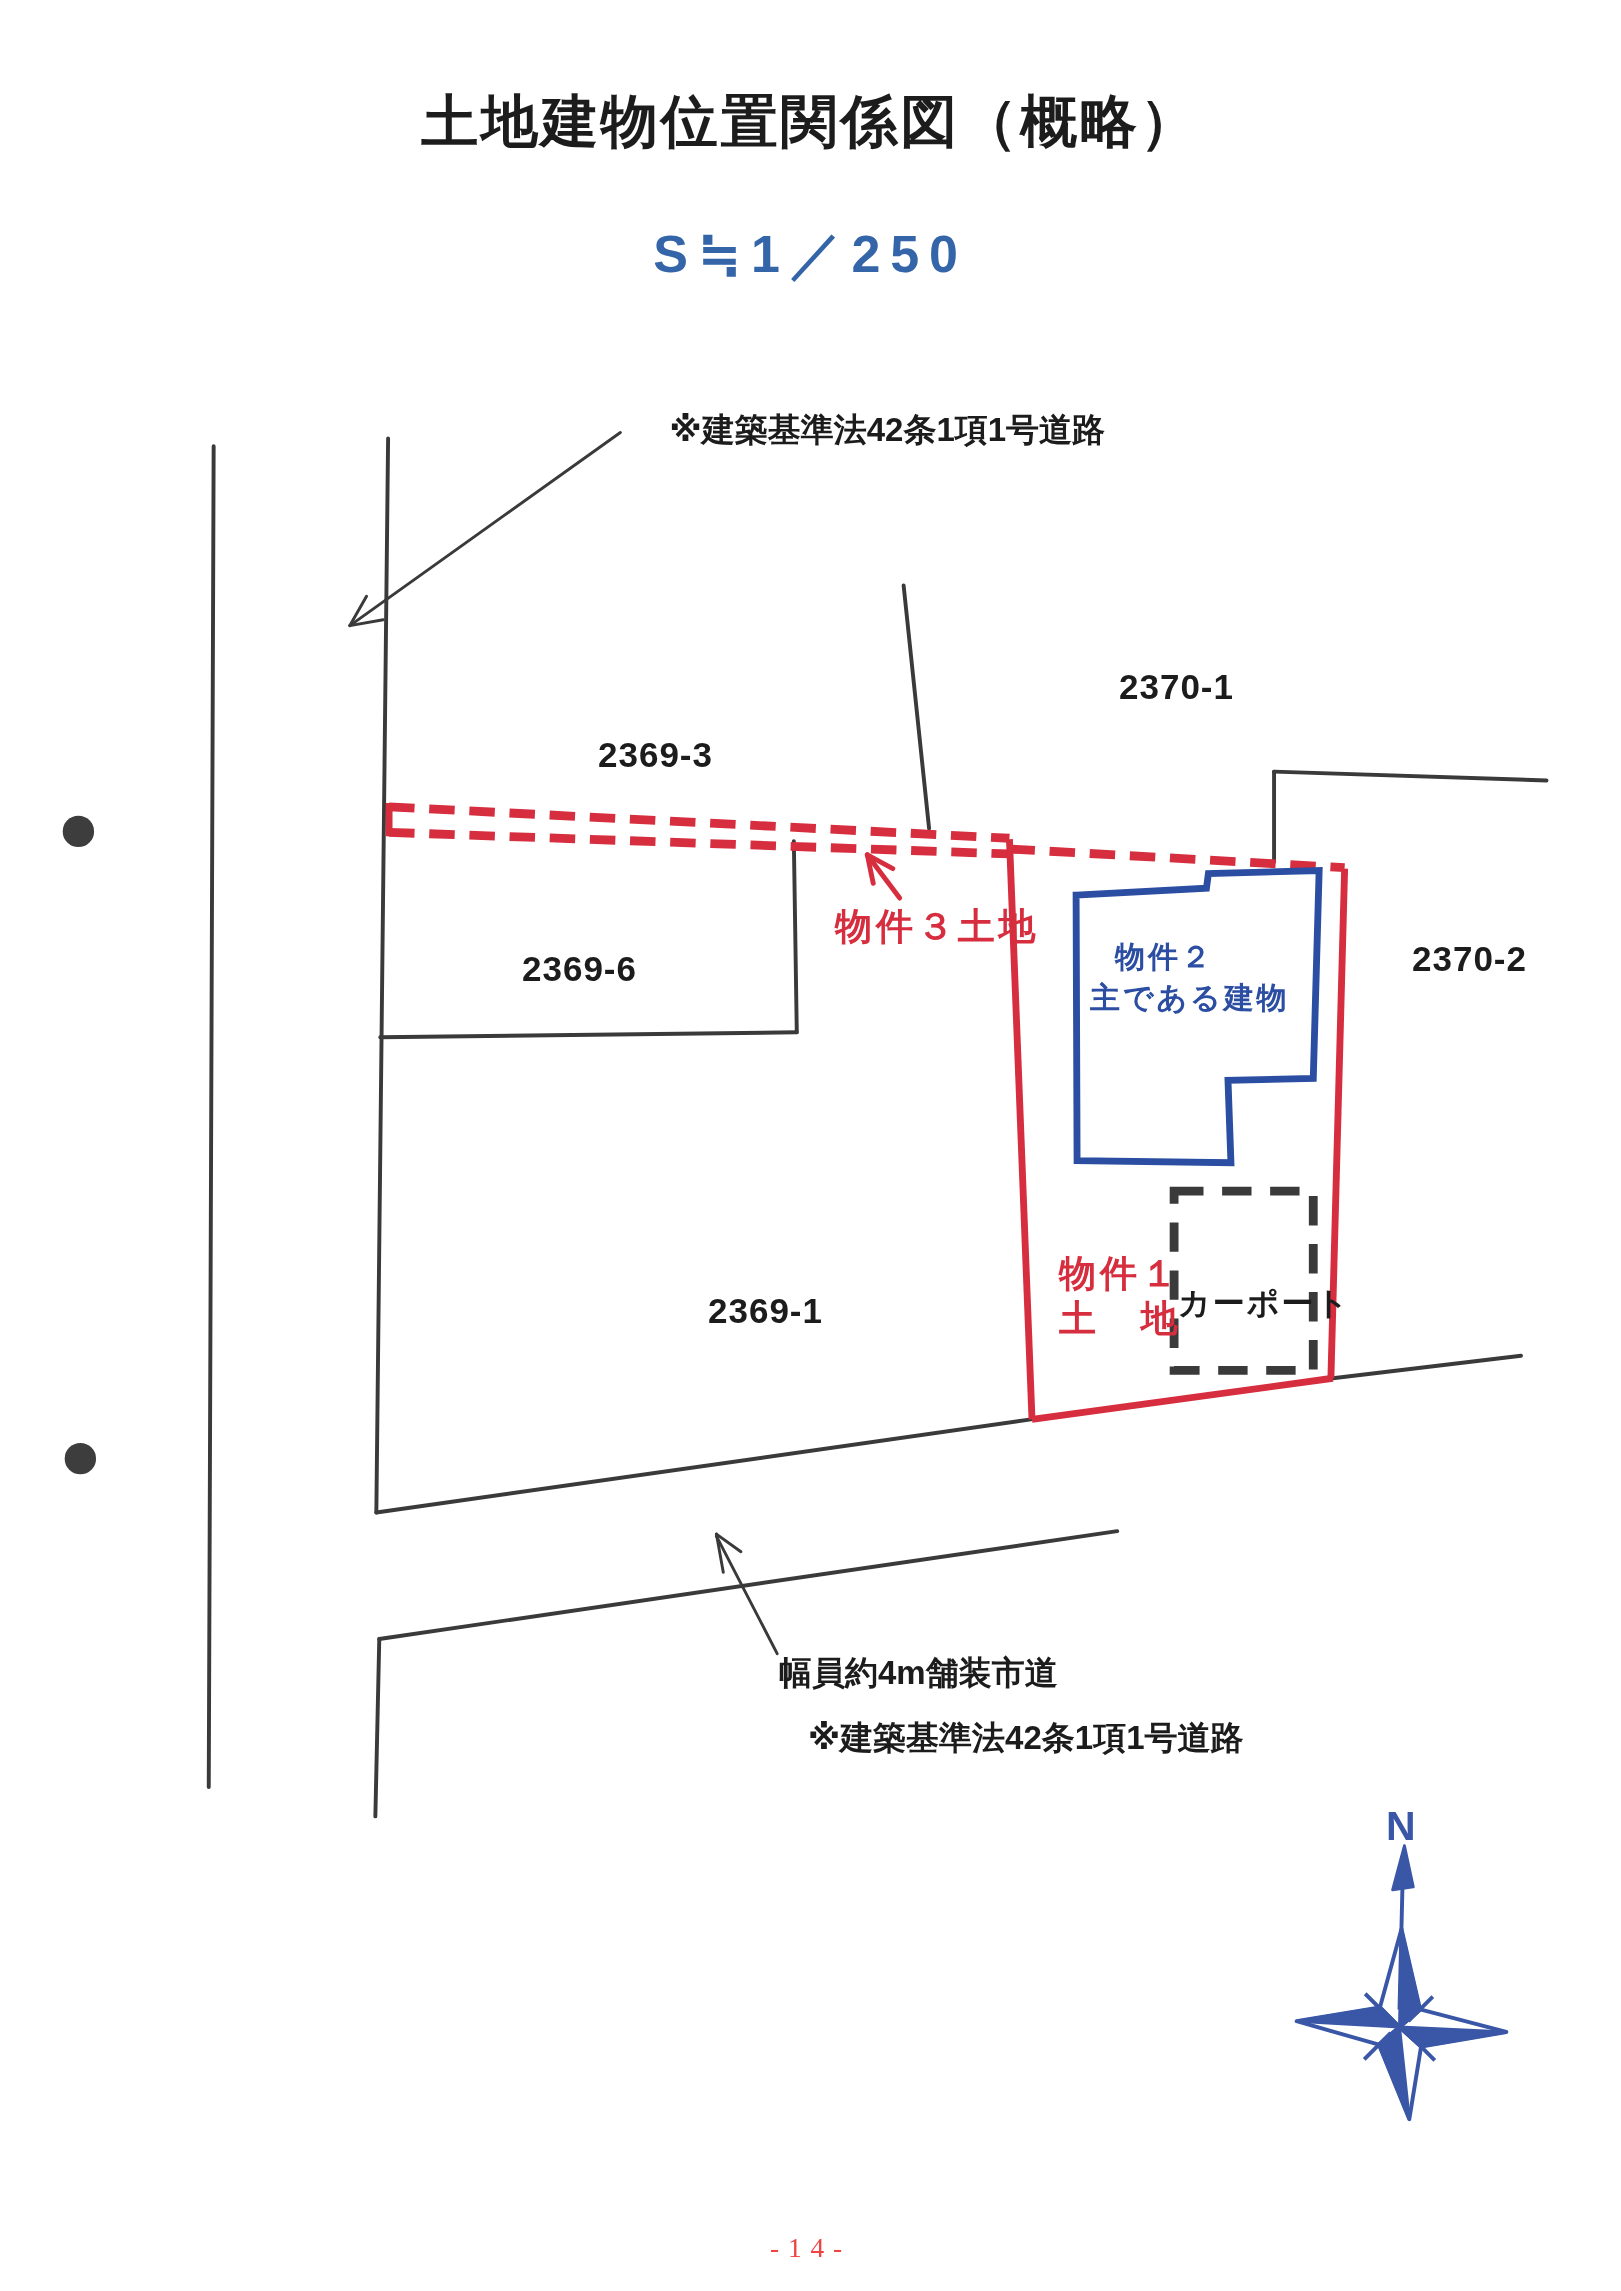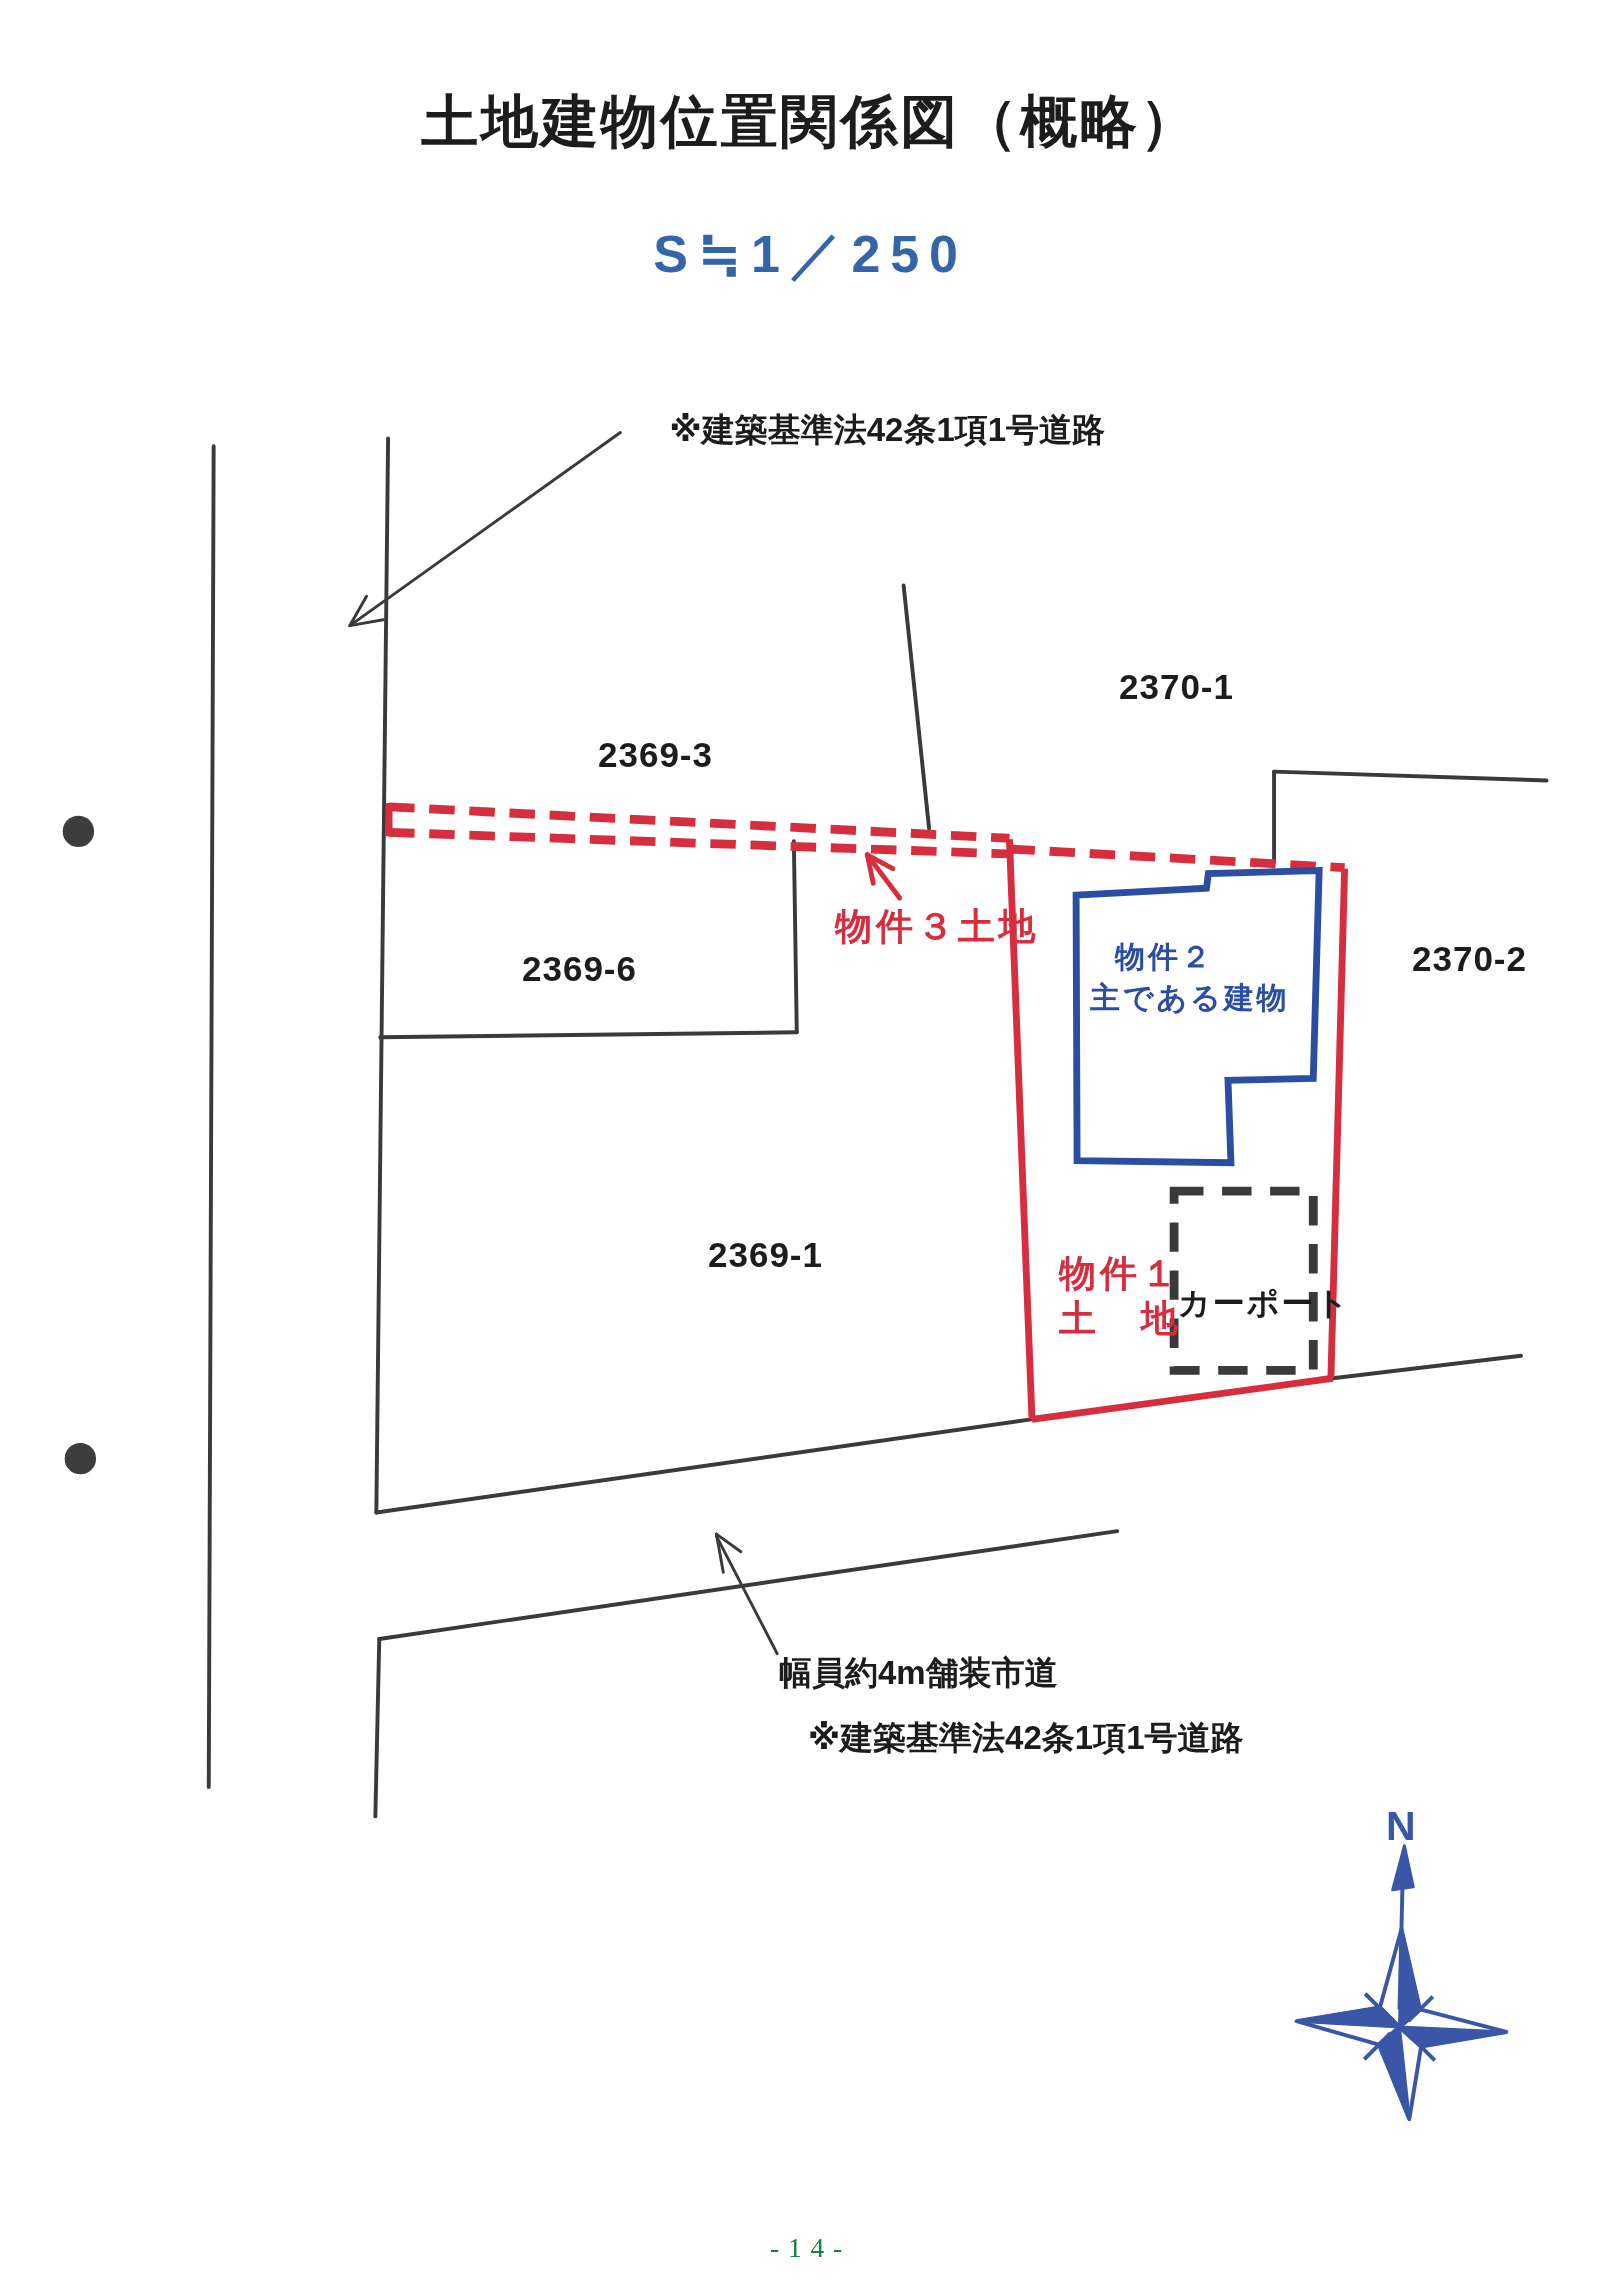--- a/index.html
+++ b/index.html
@@ -28,21 +28,21 @@
   .ann{font-size:33px;font-weight:700;line-height:43px;color:var(--text-black);}
   .ann .l2{margin-top:2px;}
   .parcel{font-size:35px;font-weight:700;letter-spacing:1px;color:var(--text-black);}
   .redlab{font-size:37px;font-weight:700;letter-spacing:3.9px;color:var(--parcel-red);}
   .bluelab{font-size:30px;font-weight:700;letter-spacing:2.9px;color:var(--building-blue);}
   .carport{font-size:32px;font-weight:700;letter-spacing:2px;color:var(--text-black);}
   .north{font-size:41px;font-weight:700;color:var(--compass-blue);}
   .pageno{
     left:0;top:2233px;width:100%;text-align:center;
     font-family:"Liberation Serif","DejaVu Serif",serif;
-    font-size:27.4px;letter-spacing:8.8px;color:#15803d;
+    font-size:27.4px;letter-spacing:8.8px;color:#ef4444;
   }
   svg.plan{position:absolute;left:0;top:0;}
   .ln{stroke:var(--boundary-black);stroke-width:4;fill:none;stroke-linecap:round;stroke-linejoin:round;}
   .lnthin{stroke:var(--boundary-black);stroke-width:3;fill:none;stroke-linecap:round;}
   .red{stroke:var(--parcel-red);stroke-width:7;fill:none;stroke-linecap:butt;stroke-linejoin:miter;}
   .redd{stroke:var(--parcel-red);stroke-width:9;fill:none;stroke-dasharray:26 15;stroke-linecap:butt;}
   .redthin{stroke:var(--parcel-red);stroke-width:5;fill:none;stroke-linecap:round;}
   .blue{stroke:var(--building-blue);stroke-width:7;fill:none;stroke-linejoin:miter;}
   .cdash{stroke:var(--boundary-black);stroke-width:9;fill:none;stroke-dasharray:30 19;}
   .comp{stroke:var(--compass-blue);stroke-width:4;fill:none;stroke-linejoin:round;}
@@ -136,21 +136,21 @@
 <div class="abs scale">S≒1／250</div>
 
 <div class="abs ann" style="left:650px;top:406px;">
   <div class="l2" style="margin-left:19.6px;">※建築基準法42条1項1号道路</div>
 </div>
 
 <div class="abs parcel" style="left:598px;top:735px;">2369-3</div>
 <div class="abs parcel" style="left:1119px;top:667px;">2370-1</div>
 <div class="abs parcel" style="left:522px;top:949px;">2369-6</div>
 <div class="abs parcel" style="left:1412px;top:913px;margin-top:26px;">2370-2</div>
-<div class="abs parcel" style="left:708px;top:1235px;">2369-1</div>
+<div class="abs parcel" style="left:708px;top:1291px;">2369-1</div>
 
 <div class="abs redlab" style="left:835px;top:902px;">物件３土地</div>
 
 <div class="abs bluelab" style="left:1115px;top:937px;">物件２</div>
 <div class="abs bluelab" style="left:1090px;top:978px;">主である建物</div>
 
 <div class="abs redlab" style="left:1059px;top:1249px;">物件１</div>
 <div class="abs redlab" style="left:1059px;top:1294px;">土　地</div>
 
 <div class="abs carport" style="left:1178px;top:1282px;">カーポート</div>

